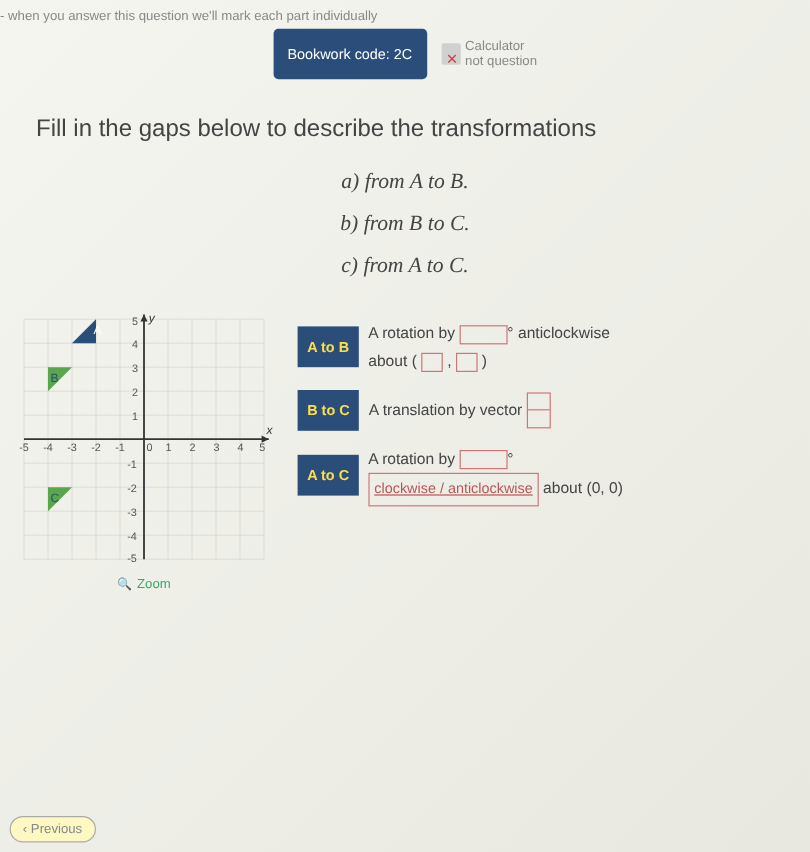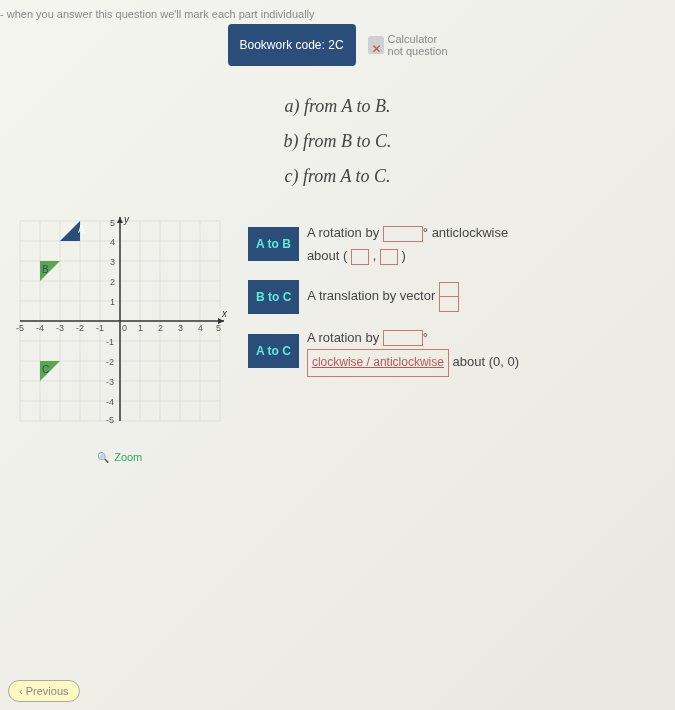--- a/index.html
+++ b/index.html
@@ -82,21 +82,21 @@
   flex-direction: column;
   gap: 12px;
   flex: 1;
   font-size: 13px;
   color: #444;
   margin-top: 10px;
 }
 .ans-row { display: flex; align-items: center; gap: 8px; }
 .tag {
   background: #2a4d7a;
-  color: #5eead4;
+  color: #fde047;
   padding: 10px 8px;
   font-size: 12px;
   font-weight: bold;
   min-width: 46px;
 }
 .ans-body { line-height: 1.8; }
 .blank {
   display: inline-block;
   border: 1px solid #c77;
   min-width: 28px;
@@ -121,21 +121,20 @@
   display: inline-block;
   border: 1px solid #c77;
   padding: 2px 4px;
   color: #b55;
   font-size: 12px;
   text-decoration: underline;
 }
 .zoom {
   font-size: 11px;
   color: #3a6;
-  margin-top: 16px;
   text-align: center;
   display: flex;
   gap: 4px;
   justify-content: center;
 }
 .zoom-icon::before { content: "🔍"; font-size: 10px; }
 .prev-btn {
   position: absolute;
   bottom: 8px;
   left: 8px;
@@ -158,20 +157,21 @@
   <div class="calc-row">
     <span class="calc-icon"></span>
     <div>
       <div>Calculator</div>
       <div>not question</div>
     </div>
   </div>
 </div>
 
 <div class="question-area">
+  <div class="main-q">Fill in the gaps below to describe the transformations</div>
   <div class="sub-q"><span class="math">a) from A to B.</span></div>
   <div class="sub-q"><span class="math">b) from B to C.</span></div>
   <div class="sub-q"><span class="math">c) from A to C.</span></div>
 </div>
 
 <div class="work-row">
   <div class="graph">
     <svg viewBox="0 0 220 220">
       <g stroke="#ccc" stroke-width="0.5">
         <line x1="10" y1="10" x2="10" y2="210"></line>

